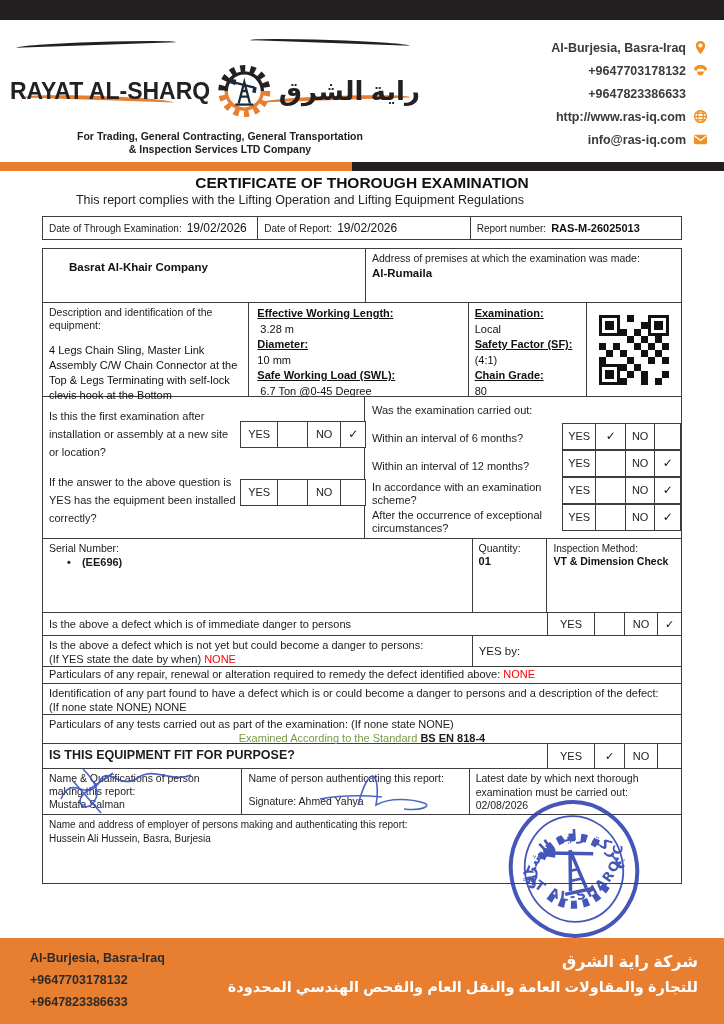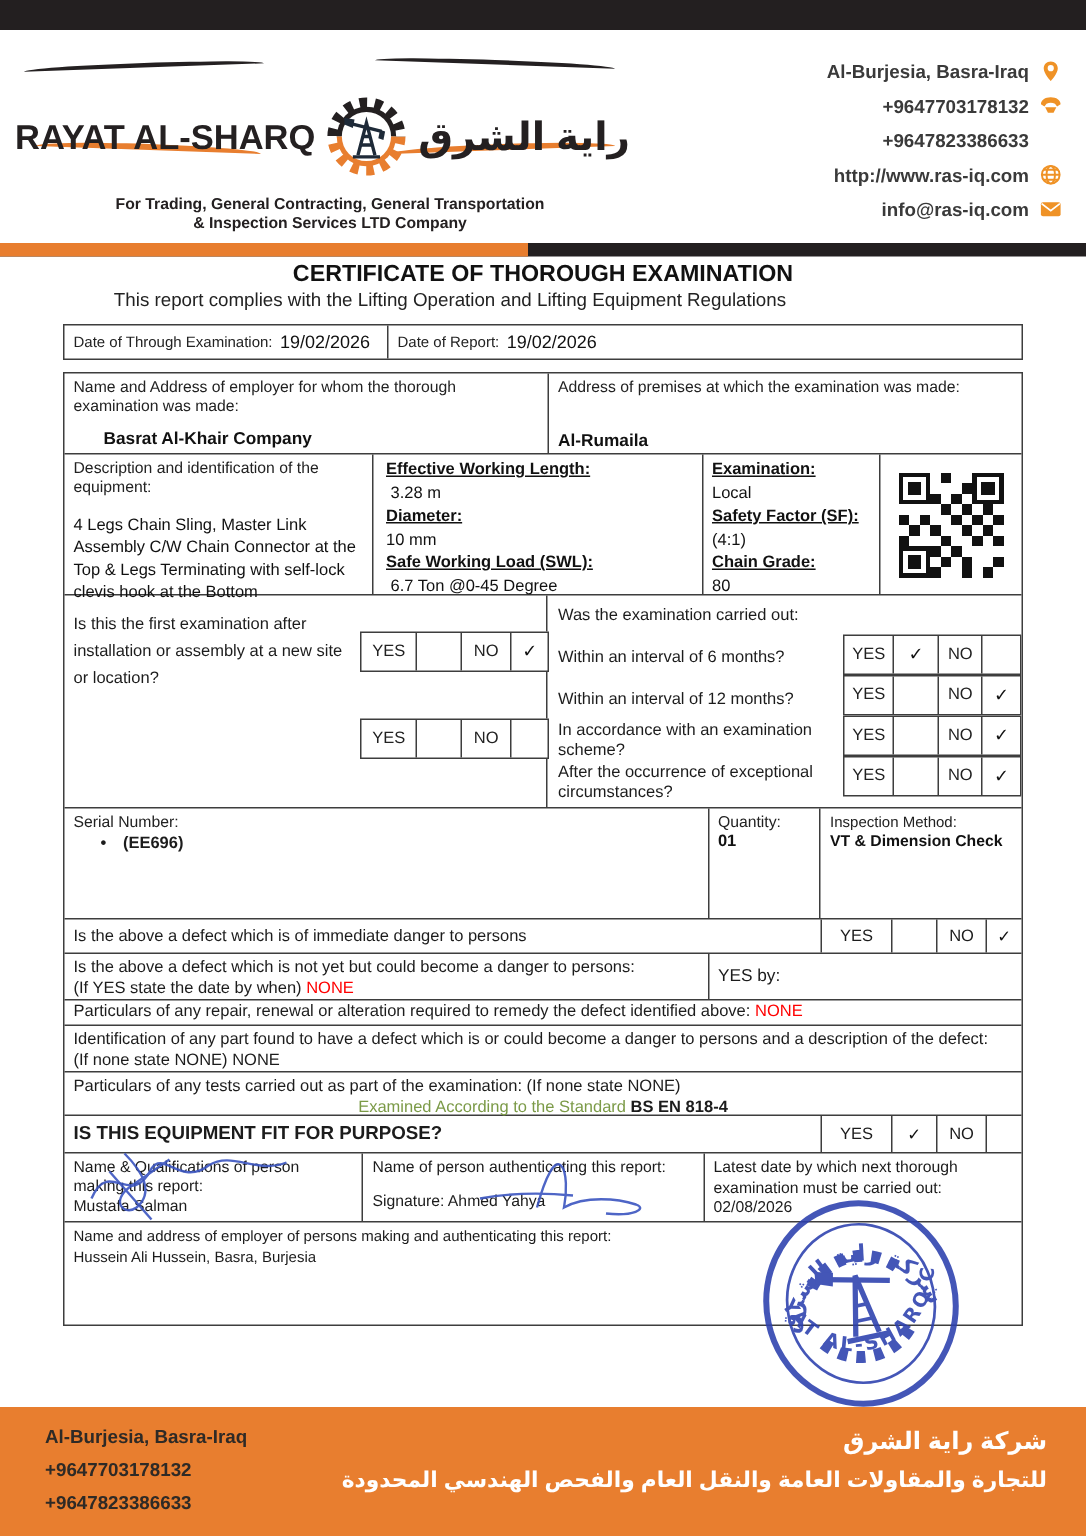--- a/index.html
+++ b/index.html
@@ -172,32 +172,35 @@
 
   <div class="dates-table">
     <div class="dates-cell" style="width:216px;">
       <span class="dc-label">Date of Through Examination:</span>
       <span class="dc-value">19/02/2026</span>
     </div>
     <div class="dates-cell" style="width:213px;">
       <span class="dc-label">Date of Report:</span>
       <span class="dc-value">19/02/2026</span>
     </div>
+    <div class="dates-cell" style="width:211px;">
+      <span class="dc-label">Report number:</span>
+      <span class="dc-value bold">RAS-M-26025013</span>
+    </div>
   </div>
 
   <div class="main-table">
 
     <div class="row" style="height:54px;">
       <div class="cell" style="width:324px;">
-        <div class="lbl">Name and Address of employer for whom the thorough examination was made:</div>
         <div class="val-bold" style="margin-top:9px;padding-left:20px;">Basrat Al-Khair Company</div>
       </div>
       <div class="cell" style="width:316px;">
         <div class="lbl">Address of premises at which the examination was made:</div>
-        <div class="val-bold" style="margin-top:23px;">Al-Rumaila</div>
+        <div class="val-bold" style="margin-top:2px;">Al-Rumaila</div>
       </div>
     </div>
 
     <div class="row" style="height:94px;">
       <div class="cell" style="width:207px;">
         <div class="lbl">Description and identification of the equipment:</div>
         <div class="spec-value" style="margin-top:11px; line-height:15px;">4 Legs Chain Sling, Master Link Assembly C/W Chain Connector at the Top &amp; Legs Terminating with self-lock clevis hook at the Bottom</div>
       </div>
       <div class="cell" style="width:220px; padding-left:8px;">
         <div class="spec-label">Effective Working Length:</div>
@@ -242,20 +245,21 @@
 
     <div class="row" style="height:142px;">
       <div class="cell" style="width:323px;">
         <div style="position:absolute; left:6px; top:10px; width:188px; font-size:11px; line-height:18px;">Is this the first examination after installation or assembly at a new site or location?</div>
         <div class="mini-yn" style="left:197px; top:24px; width:126px; height:27px;">
           <span class="yn-cell" style="width:38px;">YES</span>
           <span class="yn-cell yn-check" style="width:30px;"></span>
           <span class="yn-cell" style="width:34px;">NO</span>
           <span class="yn-cell yn-check" style="width:24px;">✓</span>
         </div>
+        <div style="position:absolute; left:6px; top:76px; width:192px; font-size:11px; line-height:18px;">If the answer to the above question is YES has the equipment been installed correctly?</div>
         <div class="mini-yn" style="left:197px; top:82px; width:126px; height:27px;">
           <span class="yn-cell" style="width:38px;">YES</span>
           <span class="yn-cell yn-check" style="width:30px;"></span>
           <span class="yn-cell" style="width:34px;">NO</span>
           <span class="yn-cell yn-check" style="width:24px;"></span>
         </div>
       </div>
       <div class="cell" style="width:317px;">
         <div style="position:absolute; left:7px; top:7px; font-size:11px;">Was the examination carried out:</div>
         <div style="position:absolute; left:7px; top:35px; font-size:11px; width:185px; line-height:13px;">Within an interval of 6 months?</div>

